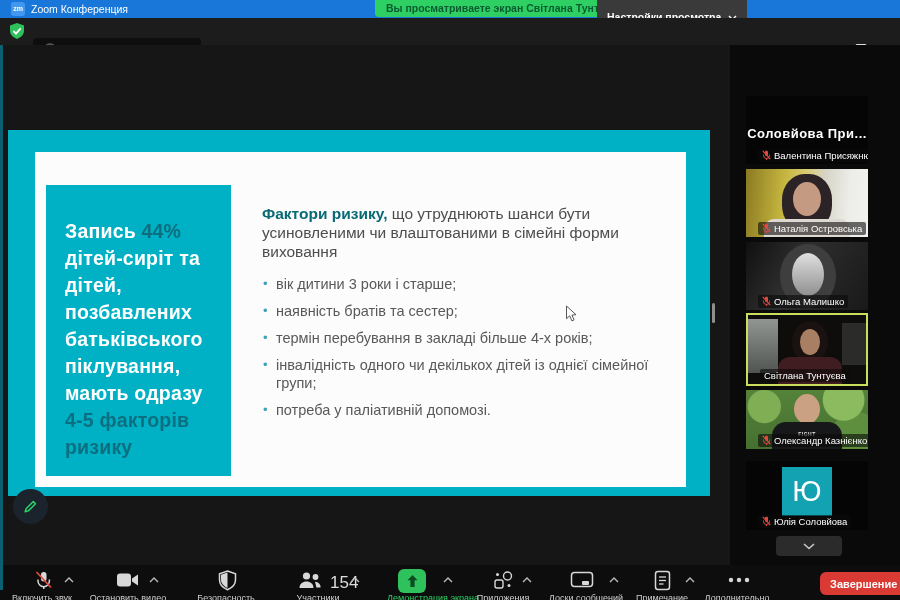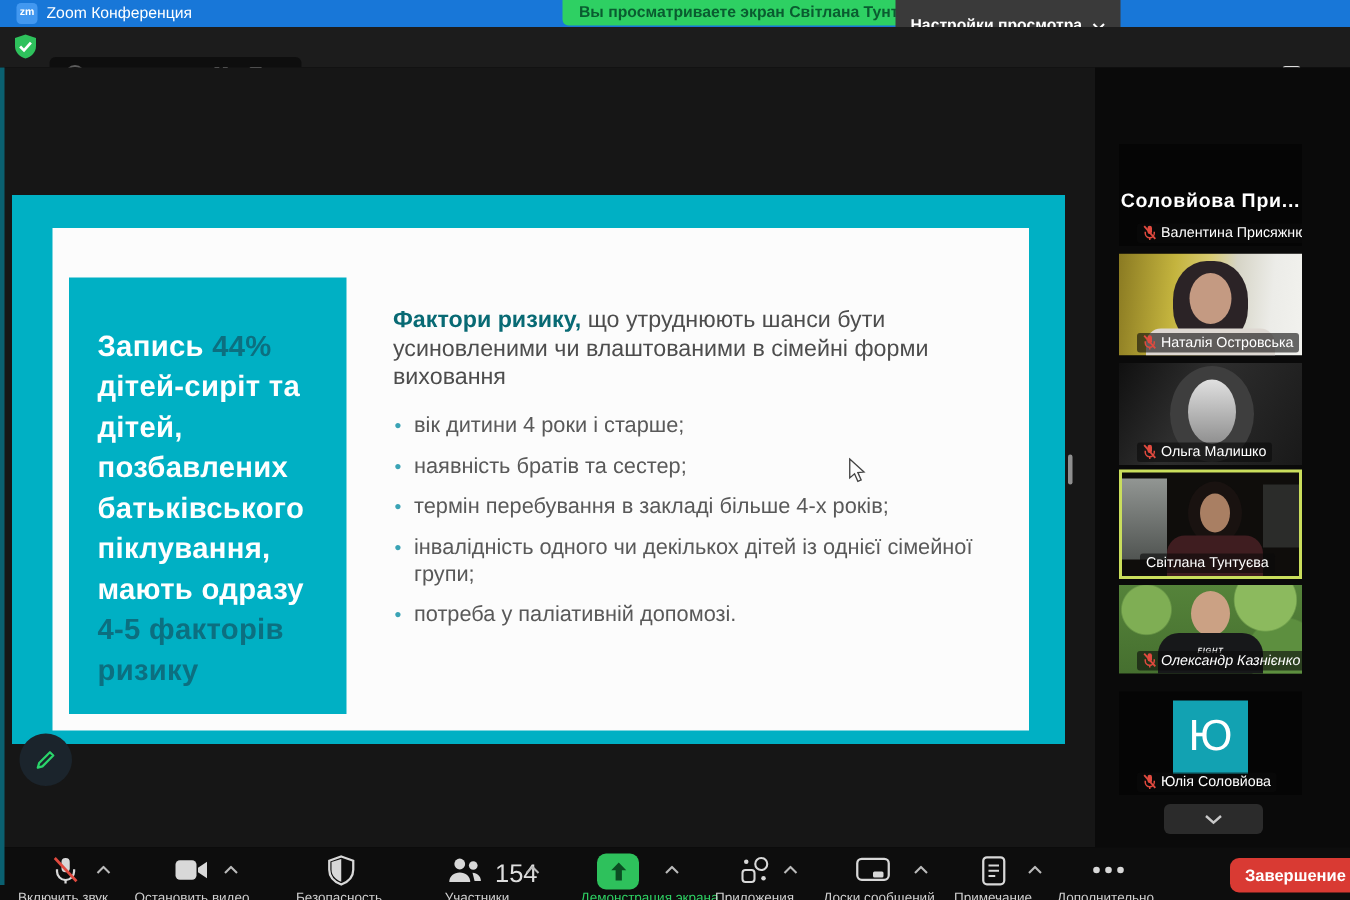--- a/index.html
+++ b/index.html
@@ -119,21 +119,21 @@
 <div class="left-strip"></div>
 
 <div class="slide">
   <div class="slide-card">
     <div class="stat-box">
       <div class="stat-text"><span>Запись </span><span class="stat-hl">44%</span><span> дітей-сиріт та дітей, позбавлених батьківського піклування, мають одразу </span><span class="stat-hl">4-5 факторів ризику</span></div>
     </div>
     <div class="slide-content">
       <div class="slide-heading"><b>Фактори ризику,</b><span> що утруднюють шанси бути усиновленими чи влаштованими в сімейні форми виховання</span></div>
       <ul class="bullets">
-        <li>вік дитини 4 роки і старше;</li>
+        <li>вік дитини 3 роки і старше;</li>
         <li>наявність братів та сестер;</li>
         <li>термін перебування в закладі більше 4-х років;</li>
         <li>інвалідність одного чи декількох дітей із однієї сімейної групи;</li>
         <li>потреба у паліативній допомозі.</li>
       </ul>
     </div>
   </div>
 </div>
 
 <div class="pencil-btn">
@@ -196,21 +196,21 @@
   <div class="art" style="left:0;top:4px;width:30px;height:54px;background:linear-gradient(#a9aeab,#5c615e);opacity:.85;"></div>
   <div class="art" style="left:94px;top:8px;width:24px;height:42px;background:#383b38;opacity:.7;"></div>
   <div class="art" style="left:44px;top:6px;width:36px;height:42px;background:#191210;border-radius:50%;"></div>
   <div class="art" style="left:52px;top:14px;width:20px;height:26px;background:#a97f63;border-radius:50%;"></div>
   <div class="art" style="left:30px;top:42px;width:64px;height:30px;background:#3f1d20;border-radius:12px 12px 0 0;"></div>
   <div class="tile-label">
     <span>Світлана Тунтуєва</span>
   </div>
 </div>
 
-<div class="tile" style="top:390px;height:59px;font-style:italic;">
+<div class="tile" style="top:390px;height:59px;">
   <div class="art" style="left:0;top:0;width:122px;height:66px;background:radial-gradient(circle at 15% 25%, #7fae54 0 14%, rgba(0,0,0,0) 15%),radial-gradient(circle at 80% 15%, #8cba5e 0 18%, rgba(0,0,0,0) 19%),radial-gradient(circle at 90% 70%, #5d8f3f 0 20%, rgba(0,0,0,0) 21%),linear-gradient(#55833a,#446d2e);"></div>
   <div class="art" style="left:48px;top:4px;width:26px;height:30px;background:#cba184;border-radius:50%;"></div>
   <div class="art" style="left:26px;top:32px;width:70px;height:34px;background:#17181a;border-radius:14px 14px 0 0;text-align:center;color:#e8e8e8;font-size:5px;font-weight:bold;letter-spacing:.5px;line-height:9px;padding-top:8px;box-sizing:border-box;"><span>FIGHT</span></div>
   <div class="tile-label">
     <svg width="9" height="11" viewBox="0 0 9 11">
         <rect x="3" y="0.5" width="3" height="5.5" rx="1.5" fill="#e04a3f"></rect>
         <path d="M1.5 4.5v1a3 3 0 0 0 6 0v-1" fill="none" stroke="#e04a3f"></path>
         <line x1="4.5" y1="8.5" x2="4.5" y2="10" stroke="#e04a3f"></line>
         <line x1="0.8" y1="0.8" x2="8.2" y2="9.2" stroke="#e04a3f" stroke-width="1.2"></line>
       </svg>

